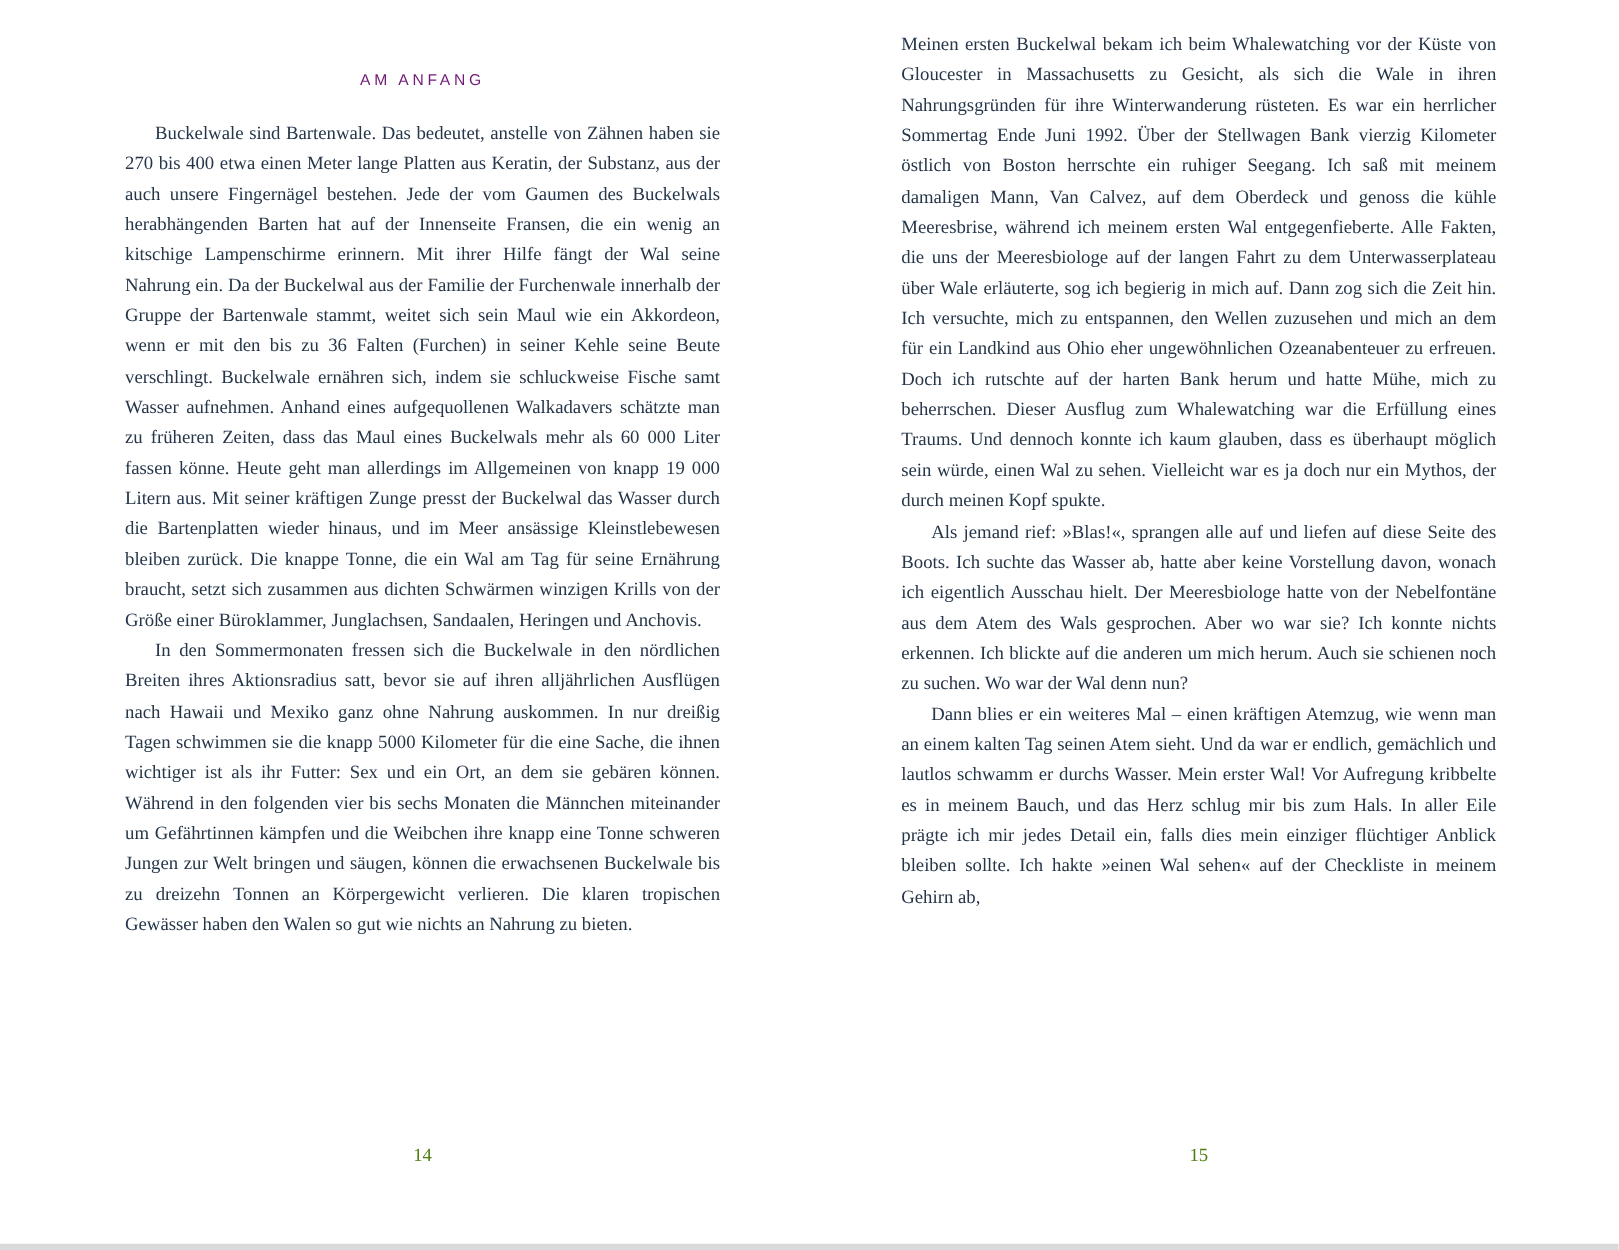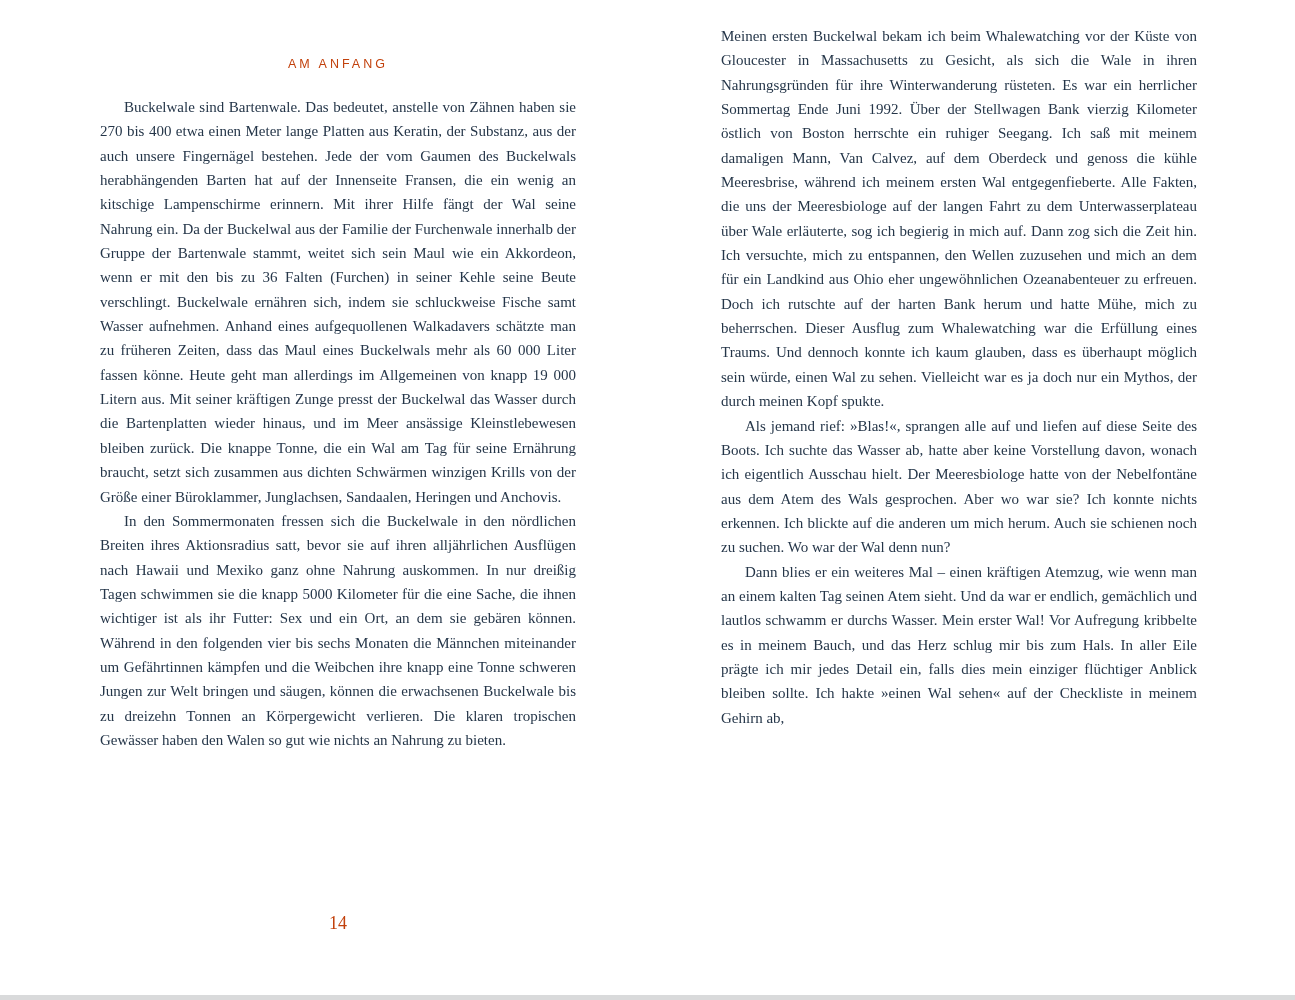--- a/index.html
+++ b/index.html
@@ -22,21 +22,21 @@
     height: 1000px;
   }
   .page.left  { left: 100px; width: 476px; }
   .page.right { left: 721px; width: 476px; }
   .running-header {
     margin-top: 57px;
     text-align: center;
     font-family: "Liberation Sans", sans-serif;
     font-size: 12.5px;
     letter-spacing: 0.24em;
-    color: #c2410c;
+    color: #701a75;
     text-transform: uppercase;
   }
   .page-body {
     margin-top: 24px;
     font-family: "Liberation Serif", "DejaVu Serif", serif;
     font-size: 15px;
     line-height: 24.35px;
     color: #253649;
     text-align: justify;
     hyphens: auto;
@@ -49,22 +49,22 @@
   .page-body p.no-indent {
     text-indent: 0;
   }
   .page-number {
     position: absolute;
     bottom: 66px;
     left: 0;
     width: 100%;
     text-align: center;
     font-family: "Liberation Serif", "DejaVu Serif", serif;
-    font-size: 18px;
-    color: #c2410c;
+    font-size: 15px;
+    color: #4d7c0f;
   }
   .bottom-divider {
     position: absolute;
     left: 0;
     bottom: 0;
     width: 100%;
     height: 5px;
     background: #d9dadb;
   }
 </style>
@@ -81,17 +81,18 @@
     </div>
     <div class="page-number">14</div>
   </div>
 
   <div class="page right">
     <div class="page-body">
       <p class="no-indent">Meinen ersten Buckelwal bekam ich beim Whalewatching vor der Küste von Gloucester in Massachusetts zu Gesicht, als sich die Wale in ihren Nahrungsgründen für ihre Winterwanderung rüsteten. Es war ein herrlicher Sommertag Ende Juni 1992. Über der Stellwagen Bank vierzig Kilometer östlich von Boston herrschte ein ruhiger Seegang. Ich saß mit meinem damaligen Mann, Van Calvez, auf dem Oberdeck und genoss die kühle Meeresbrise, während ich meinem ersten Wal entgegenfieberte. Alle Fakten, die uns der Meeresbiologe auf der langen Fahrt zu dem Unterwasserplateau über Wale erläuterte, sog ich begierig in mich auf. Dann zog sich die Zeit hin. Ich versuchte, mich zu entspannen, den Wellen zuzusehen und mich an dem für ein Landkind aus Ohio eher ungewöhnlichen Ozeanabenteuer zu erfreuen. Doch ich rutschte auf der harten Bank herum und hatte Mühe, mich zu beherrschen. Dieser Ausflug zum Whalewatching war die Erfüllung eines Traums. Und dennoch konnte ich kaum glauben, dass es überhaupt möglich sein würde, einen Wal zu sehen. Vielleicht war es ja doch nur ein Mythos, der durch meinen Kopf spukte.</p>
       <p>Als jemand rief: »Blas!«, sprangen alle auf und liefen auf diese Seite des Boots. Ich suchte das Wasser ab, hatte aber keine Vorstellung davon, wonach ich eigentlich Ausschau hielt. Der Meeresbiologe hatte von der Nebelfontäne aus dem Atem des Wals gesprochen. Aber wo war sie? Ich konnte nichts erkennen. Ich blickte auf die anderen um mich herum. Auch sie schienen noch zu suchen. Wo war der Wal denn nun?</p>
       <p>Dann blies er ein weiteres Mal – einen kräftigen Atemzug, wie wenn man an einem kalten Tag seinen Atem sieht. Und da war er endlich, gemächlich und lautlos schwamm er durchs Wasser. Mein erster Wal! Vor Aufregung kribbelte es in meinem Bauch, und das Herz schlug mir bis zum Hals. In aller Eile prägte ich mir jedes Detail ein, falls dies mein einziger flüchtiger Anblick bleiben sollte. Ich hakte »einen Wal sehen« auf der Checkliste in meinem Gehirn ab,</p>
     </div>
+    <div class="page-number">15</div>
   </div>
 
   <div class="bottom-divider"></div>
 
 </div>
 
 </body></html>

